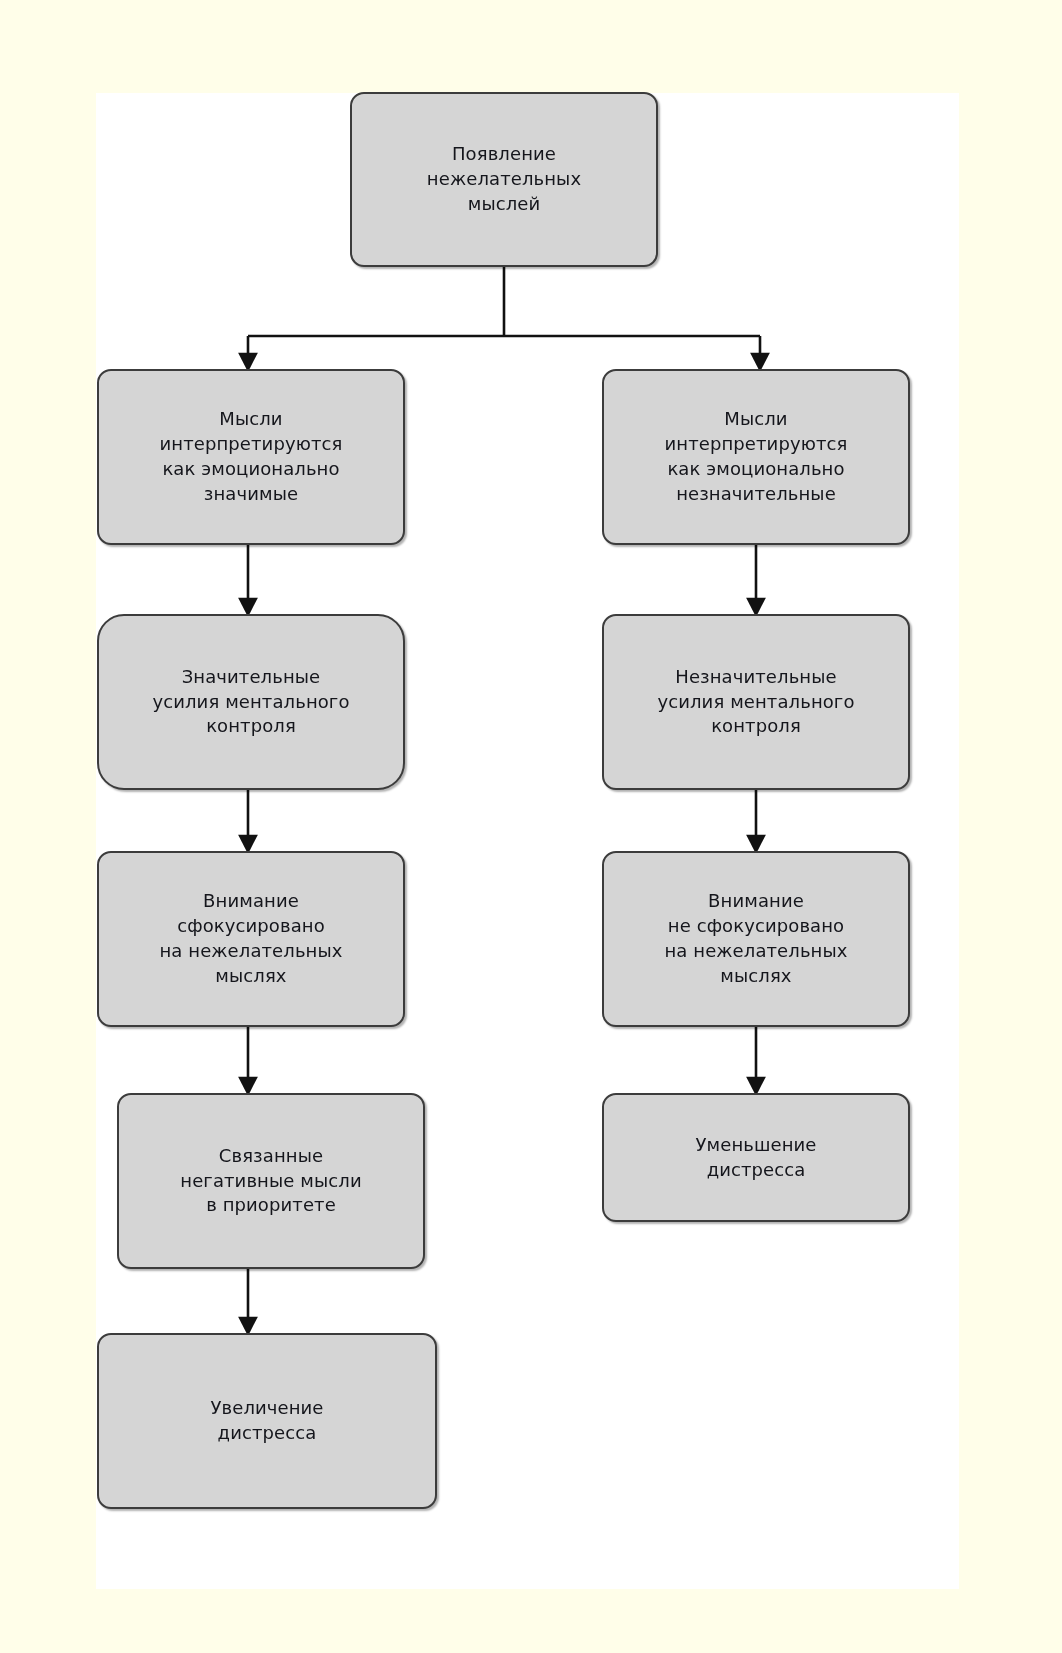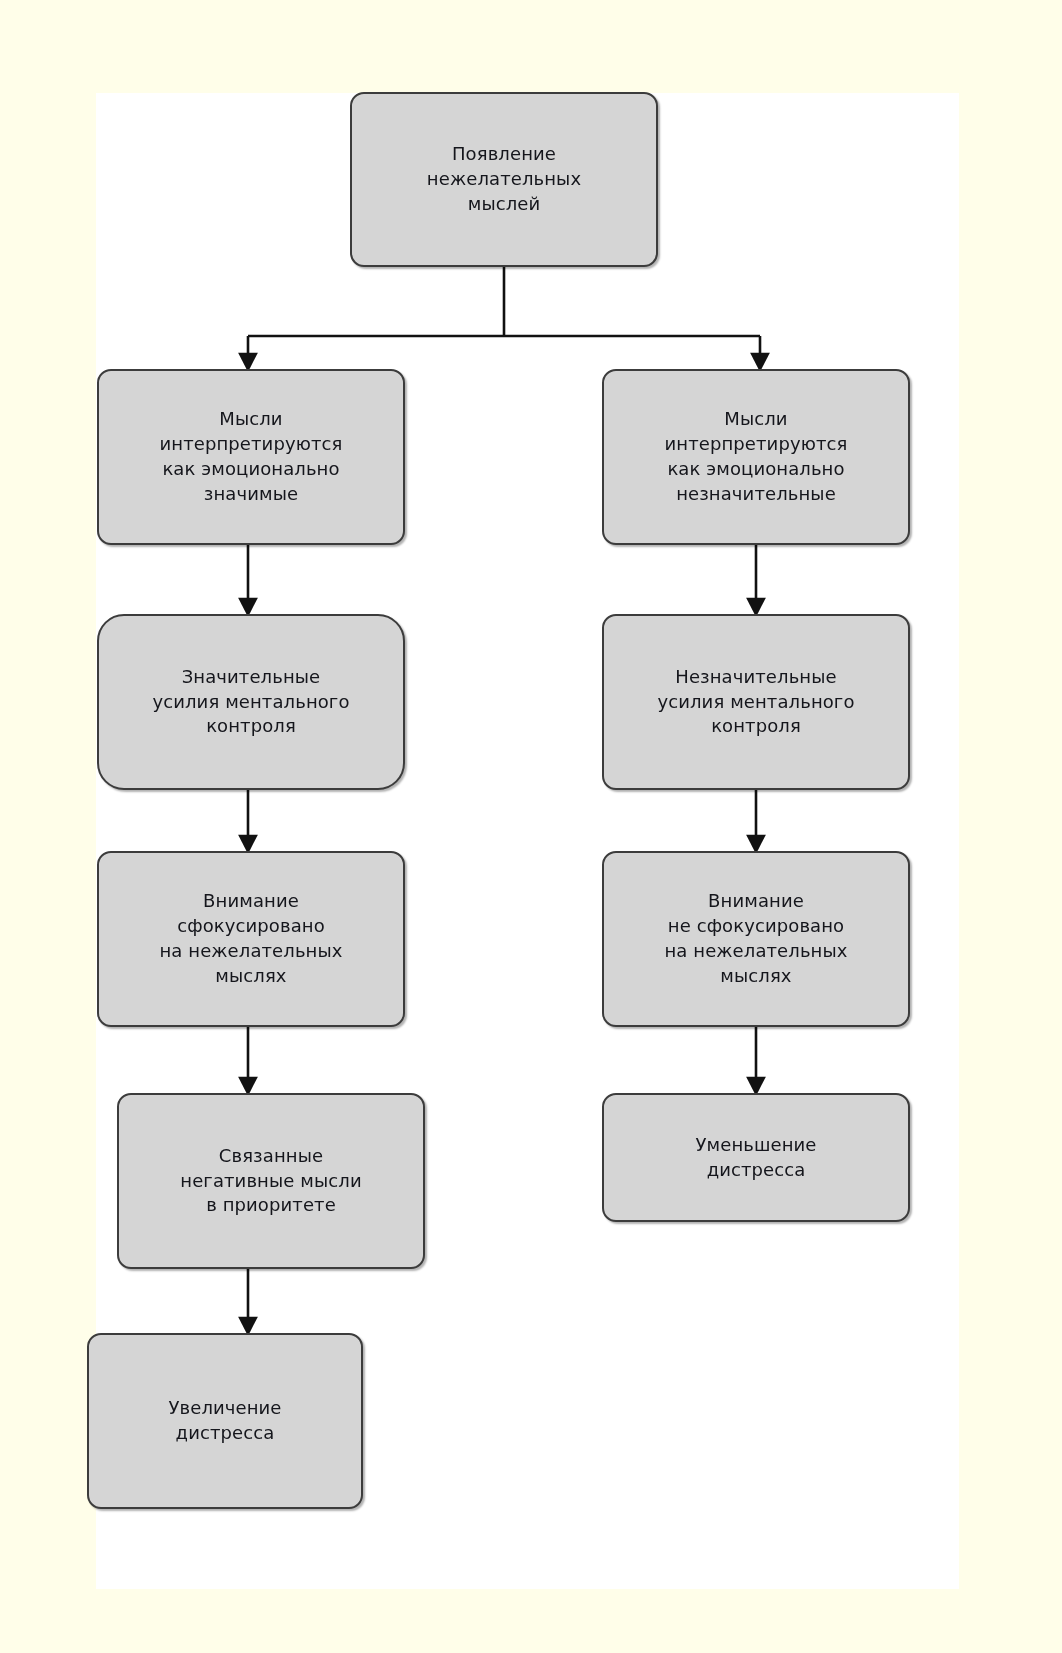--- a/index.html
+++ b/index.html
@@ -54,21 +54,21 @@
     white-space: pre-line;
   }
 
   
   #node-root        { left: 350px; top: 92px;   width: 308px; height: 175px; }
 
   #node-l1          { left: 97px;  top: 369px;  width: 308px; height: 176px; }
   #node-l2          { left: 97px;  top: 614px;  width: 308px; height: 176px; border-radius: 27px; }
   #node-l3          { left: 97px;  top: 851px;  width: 308px; height: 176px; }
   #node-l4          { left: 97px;  top: 1093px; width: 308px; height: 176px; margin-left: 20px; }
-  #node-l5          { left: 87px;  top: 1333px; width: 276px; height: 176px; }
+  #node-l5          { left: 97px;  top: 1333px; width: 340px; height: 176px; }
 
   #node-r1          { left: 602px; top: 369px;  width: 308px; height: 176px; }
   #node-r2          { left: 602px; top: 614px;  width: 308px; height: 176px; }
   #node-r3          { left: 602px; top: 851px;  width: 308px; height: 176px; }
   #node-r4          { left: 602px; top: 1093px; width: 308px; height: 129px; }
 </style>
 </head>
 <body>
 
 <div id="canvas">

